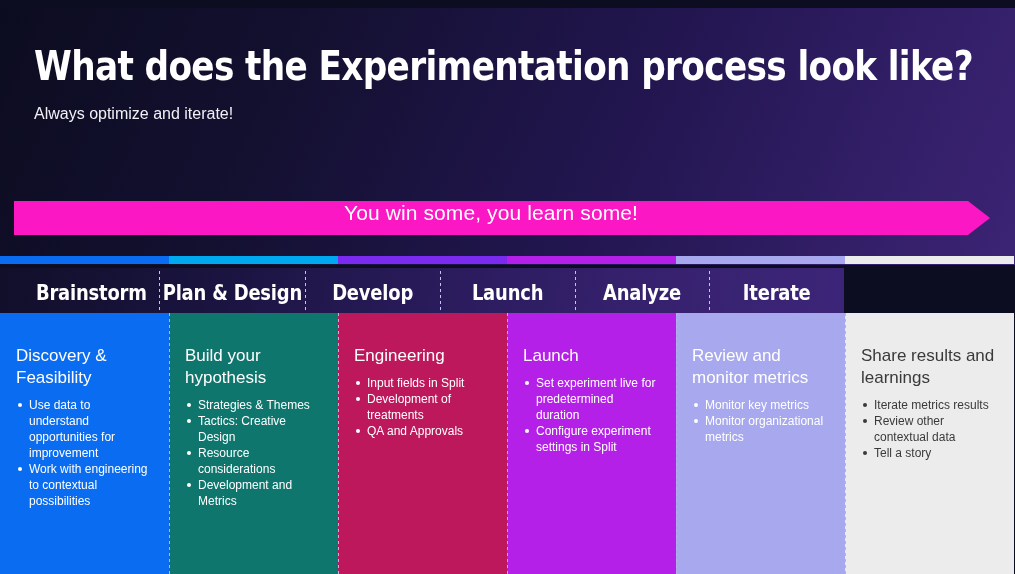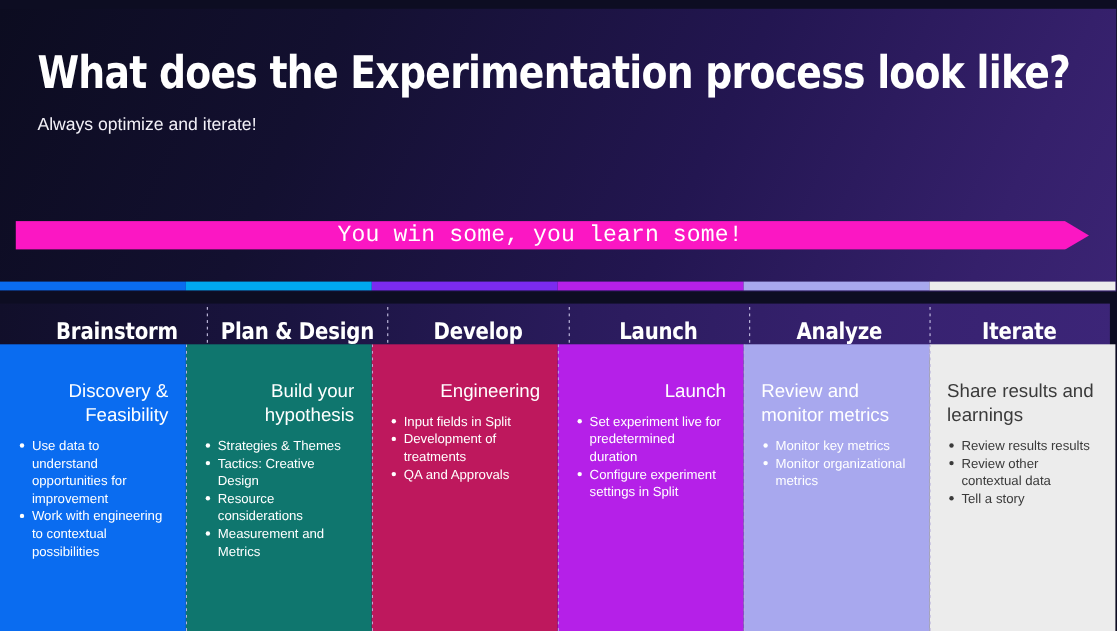--- a/index.html
+++ b/index.html
@@ -34,47 +34,46 @@
     font-size:16px;
     line-height:26px;
     color:#f2f0f7;
     font-weight:400;
     white-space:nowrap;
   }
 
   
   #banner {
     position:absolute; left:14px; top:193px;
-    width:976px; height:26px;
+    width:976px; height:34px;
     background:#fc16c0;
     background:#fb17c3;
     clip-path:polygon(0 0, calc(100% - 22px) 0, 100% 50%, calc(100% - 22px) 100%, 0 100%);
-    display:flex; align-items:flex-end; justify-content:center;
+    display:flex; align-items:flex-start; justify-content:center;
     padding-right:22px;
-    font-family:Liberation Mono, monospace;
   }
   #banner-text {
     font-size:21px;
     line-height:24px;
     color:#ffffff;
     font-weight:400;
     letter-spacing:0.1px;
     white-space:nowrap;
   }
 
   
   #accent-strip {
     position:absolute; left:0; top:256px; width:1015px; height:8px;
     display:flex;
   }
   #accent-strip .seg { height:100%; }
 
   
   #header-band {
-    position:absolute; left:0; top:276px; width:1009px; height:49px;
+    position:absolute; left:0; top:268px; width:844px; height:49px;
     background:linear-gradient(100deg, #110f2a 0%, #1a1440 26%, #2a1b5c 52%, #36216e 76%, #3c2578 100%);
     display:flex;
     padding-left:24px;
   }
   .hdr-cell {
     position:relative;
     display:flex; align-items:center; justify-content:center;
   }
   .hdr-cell .hdr-label {
     font-family:"DejaVu Sans Condensed","Liberation Sans", sans-serif;
@@ -101,21 +100,21 @@
   .col { position:relative; height:100%; padding:0 16px; overflow:hidden; }
   .col .vdiv {
     position:absolute; left:0; top:0; bottom:0; width:1px;
     background-image:linear-gradient(to bottom,#bbb3dd 0 3px, transparent 3px 6px);
     background-size:1px 6px;
     background-repeat:repeat-y;
     z-index:3;
   }
   .col-head {
     margin-top:32px;
-    text-align:right;
+    text-align:left;
     font-size:17px;
     line-height:22px;
     font-weight:400;
   }
   .col-head.left { text-align:left; }
   .col-list {
     margin-top:8px;
     list-style:none;
     font-size:12px;
     line-height:16px;
@@ -189,21 +188,21 @@
         <li>Work with engineering to contextual possibilities</li>
       </ul>
     </div>
     <div class="col" style="width: 169px; background: #0f766e; color: rgb(255, 255, 255);">
       <div class="vdiv"></div>
       <div class="col-head">Build your hypothesis</div>
       <ul class="col-list">
         <li>Strategies &amp; Themes</li>
         <li>Tactics: Creative Design</li>
         <li>Resource considerations</li>
-        <li>Measurement and Metrics</li>
+        <li>Development and Metrics</li>
       </ul>
     </div>
     <div class="col" style="width: 169px; background: #be185d; color: rgb(255, 255, 255);">
       <div class="vdiv"></div>
       <div class="col-head">Engineering</div>
       <ul class="col-list">
         <li>Input fields in Split</li>
         <li>Development of treatments</li>
         <li>QA and Approvals</li>
       </ul>
@@ -221,18 +220,18 @@
       <div class="col-head left">Review and monitor metrics</div>
       <ul class="col-list">
         <li>Monitor key metrics</li>
         <li>Monitor organizational metrics</li>
       </ul>
     </div>
     <div class="col" style="width: 169px; background: rgb(236, 236, 236); color: rgb(58, 58, 58);">
       <div class="vdiv"></div>
       <div class="col-head left">Share results and learnings</div>
       <ul class="col-list">
-        <li>Review results results</li>
+        <li>Iterate metrics results</li>
         <li>Review other contextual data</li>
         <li>Tell a story</li>
       </ul>
     </div>
   </div>
 
 </body></html>

